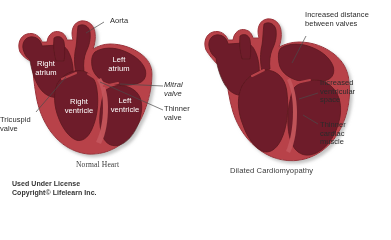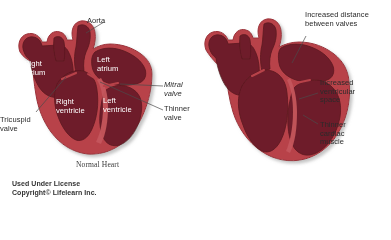--- a/index.html
+++ b/index.html
@@ -20,20 +20,21 @@
     color:#2b2b2b;
     white-space:pre;
     letter-spacing:0.05px;
   }
   .lbl-white{
     position:absolute;
     font-size:7.6px;
     line-height:9px;
     color:#ffffff;
     white-space:pre;
+    text-align:center;
     letter-spacing:0.05px;
   }
   .caption{
     position:absolute;
     font-size:7.6px;
     color:#3a3a3a;
     white-space:pre;
     letter-spacing:0.1px;
   }
   .license{
@@ -233,21 +234,21 @@
 
   <div class="lbl-white" style="left:97px;top:55px;width:44px;">Left
 atrium</div>
 
   <div class="lbl-white" style="left:56px;top:97px;width:46px;">Right
 ventricle</div>
 
   <div class="lbl-white" style="left:103px;top:96px;width:44px;">Left
 ventricle</div>
 
-  <div class="lbl" style="left:87px;top:17px;text-align:right;">Aorta</div>
+  <div class="lbl" style="left:110px;top:17px;text-align:right;">Aorta</div>
 
   <div class="lbl" style="left:164px;top:81px;font-style:italic;">Mitral
 valve</div>
 
   <div class="lbl" style="left:164px;top:105px;">Thinner
 valve</div>
 
   <div class="lbl" style="left:0;top:116px;">Tricuspid
 valve</div>
 
@@ -257,18 +258,19 @@
   <div class="lbl" style="left:320px;top:79px;">Increased
 ventricular
 space</div>
 
   <div class="lbl" style="left:320px;top:121px;">Thinner
 cardiac
 muscle</div>
 
   <div class="caption" style="left:76px;top:160px;font-family:Liberation Serif, serif;">Normal Heart</div>
 
+  <div class="caption" style="left:230px;top:166px;">Dilated Cardiomyopathy</div>
 
   <div class="license" style="left:12px;top:180px;">Used Under License</div>
 
   <div class="license" style="left:12px;top:189px;">Copyright© Lifelearn Inc.</div>
 
 </div>
 
 </body></html>

